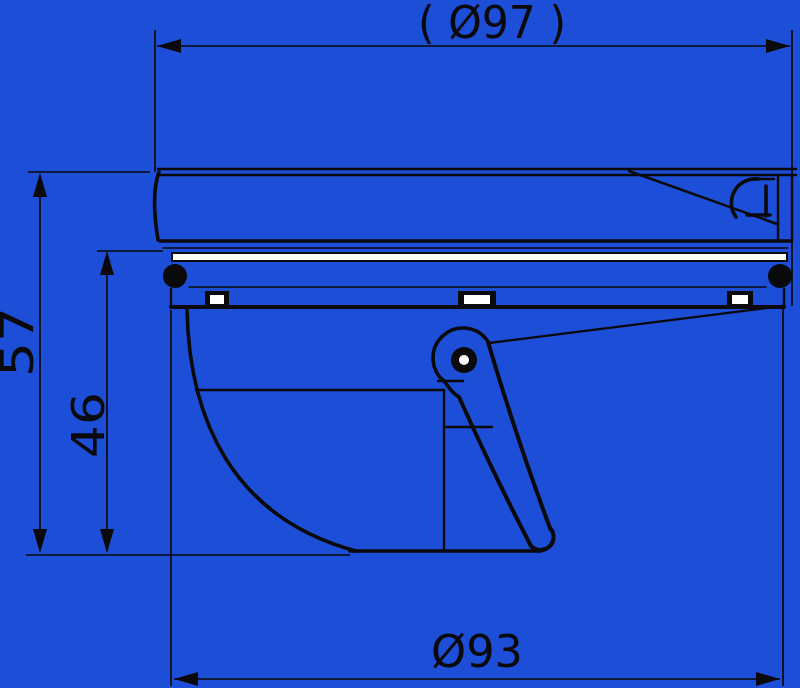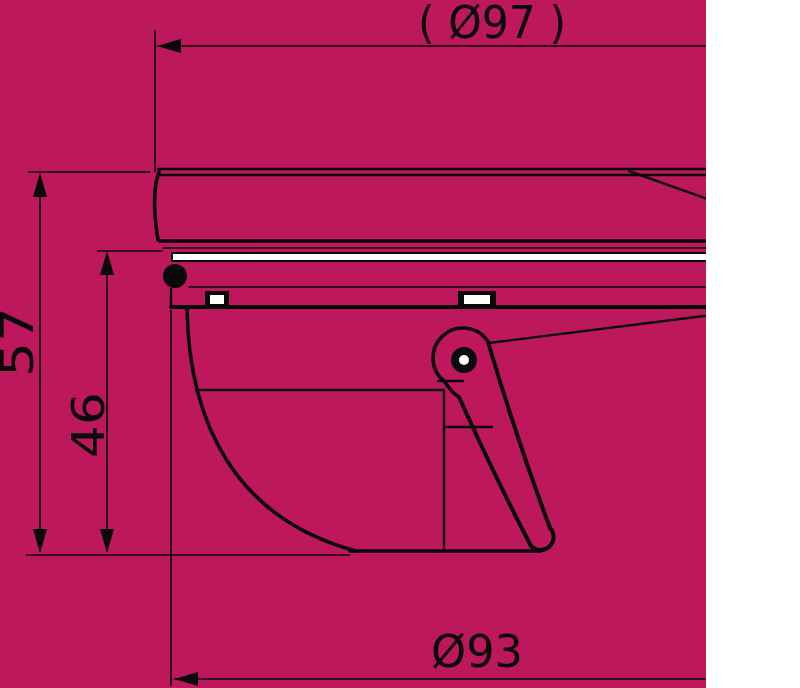--- a/index.html
+++ b/index.html
@@ -1,16 +1,16 @@
 <!DOCTYPE html>
 <html><head>
 <meta charset="utf-8">
 <style>
   html,body{margin:0;padding:0;background:#ffffff;}
-  .canvas{width:706px;height:688px;position:relative;background:#be185d;overflow:hidden;}
+  .canvas{width:800px;height:688px;position:relative;background:#1d4ed8;overflow:hidden;}
   svg{display:block;}
   .ln{stroke:#0a0a0a;fill:none;stroke-linecap:round;}
   .w-thick{stroke-width:3.6;}
   .w-med{stroke-width:2.4;}
   .w-thin{stroke-width:1.6;}
   .w-flap{stroke-width:4;}
   .dim{stroke:#0a0a0a;stroke-width:1.7;fill:none;}
   .arrow{fill:#0a0a0a;stroke:none;}
   .solid{fill:#0a0a0a;stroke:none;}
   .hole{fill:#ffffff;stroke:none;}

